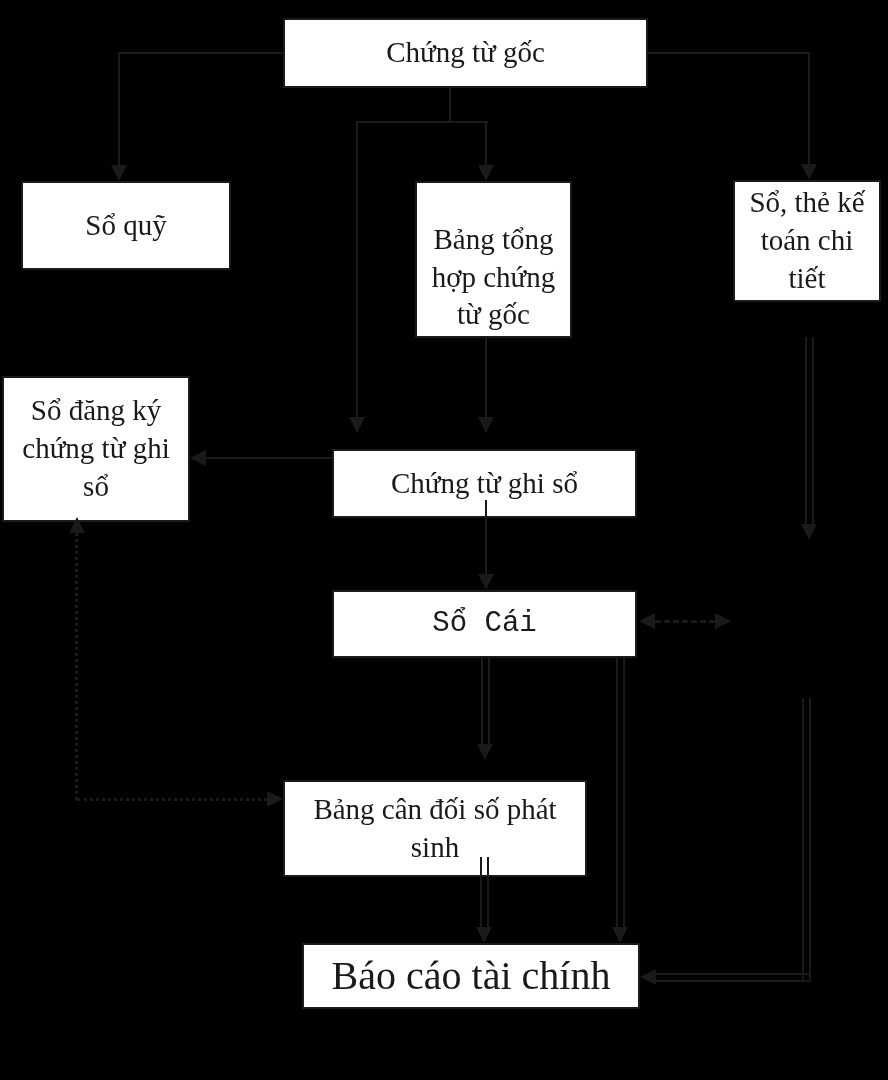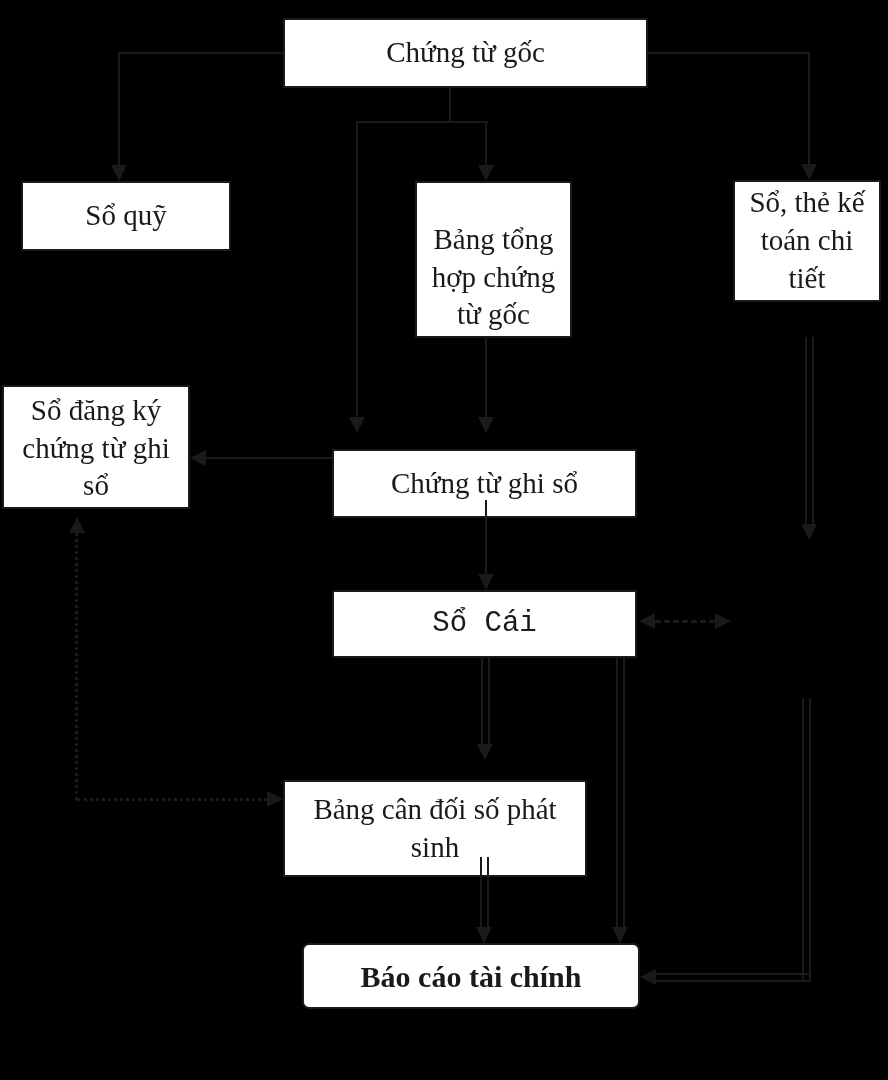--- a/index.html
+++ b/index.html
@@ -7,21 +7,21 @@
     position:relative; width:888px; height:1080px; background:#000000;
     font-family:"Liberation Serif","DejaVu Serif",serif; color:#1a1a1a;
     overflow:hidden;
   }
   .box {
     position:absolute; border:2px solid #1a1a1a; background:#ffffff;
     display:flex; align-items:center; justify-content:center;
     text-align:center; font-size:29px; line-height:1.3; box-sizing:border-box;
     padding:2px 6px;
   }
-  .box.bold { font-weight:bold; font-size:30px;border-radius:7px; }
+  .box.bold { font-weight:normal; font-size:40px; }
   .hline,.vline { position:absolute; background:#1a1a1a; }
   .dbl-v { position:absolute; width:9px; box-sizing:border-box;
            border-left:2px solid #1a1a1a; border-right:2px solid #1a1a1a; }
   .dbl-h { position:absolute; height:9px; box-sizing:border-box;
            border-top:2px solid #1a1a1a; border-bottom:2px solid #1a1a1a; }
   .dot-v { position:absolute; width:0; border-left:3px dotted #1a1a1a; }
   .dot-h { position:absolute; height:0; border-top:3px dotted #1a1a1a; }
   .dash-h { position:absolute; height:0; border-top:3px dashed #1a1a1a; }
   .arr { position:absolute; width:0; height:0; }
   .arr.down  { border-left:8px solid transparent; border-right:8px solid transparent; border-top:16px solid #1a1a1a; }
@@ -31,33 +31,33 @@
 </style>
 </head>
 <body>
 
 <div id="canvas">
 
   <div class="box" style="left:283px; top:18px;  width:365px; height:70px;">
     <span>Chứng từ gốc</span>
   </div>
 
-  <div class="box" style="left:21px;  top:181px; width:210px; height:70px;">
+  <div class="box" style="left:21px;  top:181px; width:210px; height:89px;">
     <span>Sổ quỹ</span>
   </div>
 
   <div class="box" style="left:415px; top:181px; width:157px; height:157px;align-items:flex-end;">
     <span>Bảng tổng hợp chứng từ gốc</span>
   </div>
 
   <div class="box" style="left:733px; top:180px; width:148px; height:122px;">
     <span>Sổ, thẻ kế toán chi tiết</span>
   </div>
 
-  <div class="box" style="left:2px;   top:385px; width:188px; height:124px;align-items:flex-end;">
+  <div class="box" style="left:2px;   top:376px; width:188px; height:146px;">
     <span>Sổ đăng ký chứng từ ghi sổ</span>
   </div>
 
   <div class="box" style="left:332px; top:433px; width:305px; height:69px;margin-top:16px;">
     <span>Chứng từ ghi sổ</span>
   </div>
 
   <div class="box" style="left:332px; top:590px; width:305px; height:68px;font-family:Liberation Mono, monospace;">
     <span>Sổ Cái</span>
   </div>

